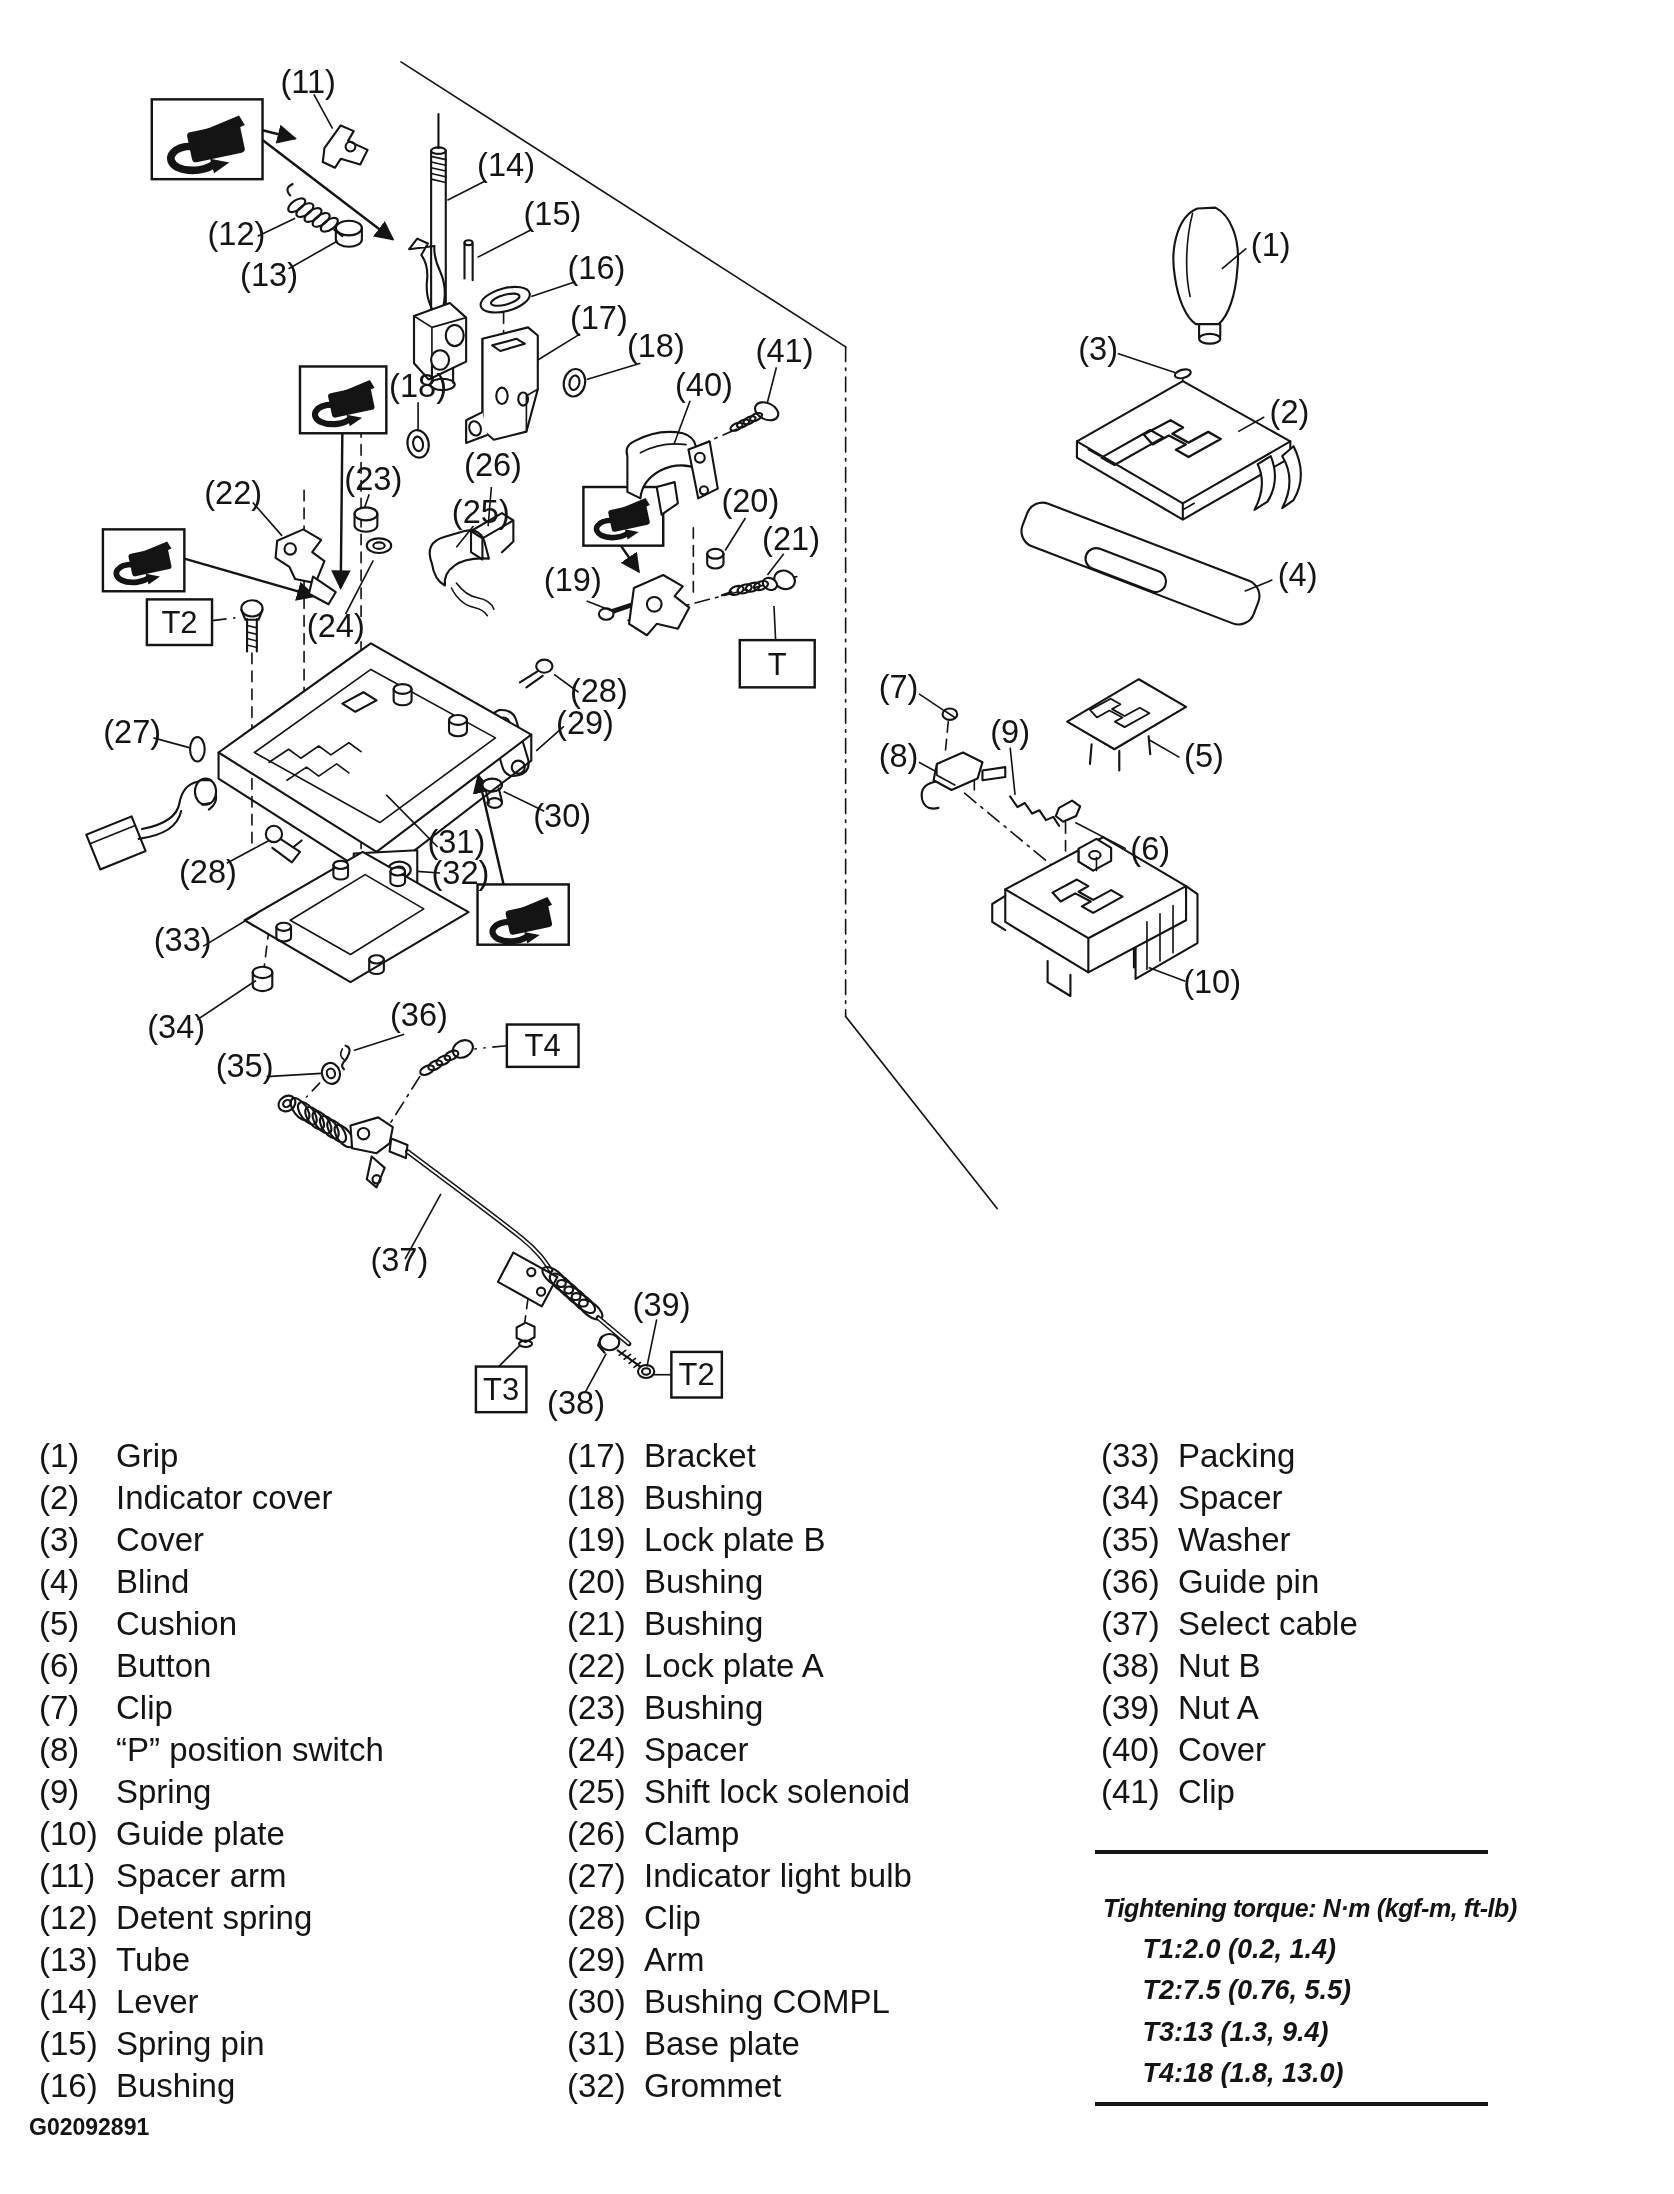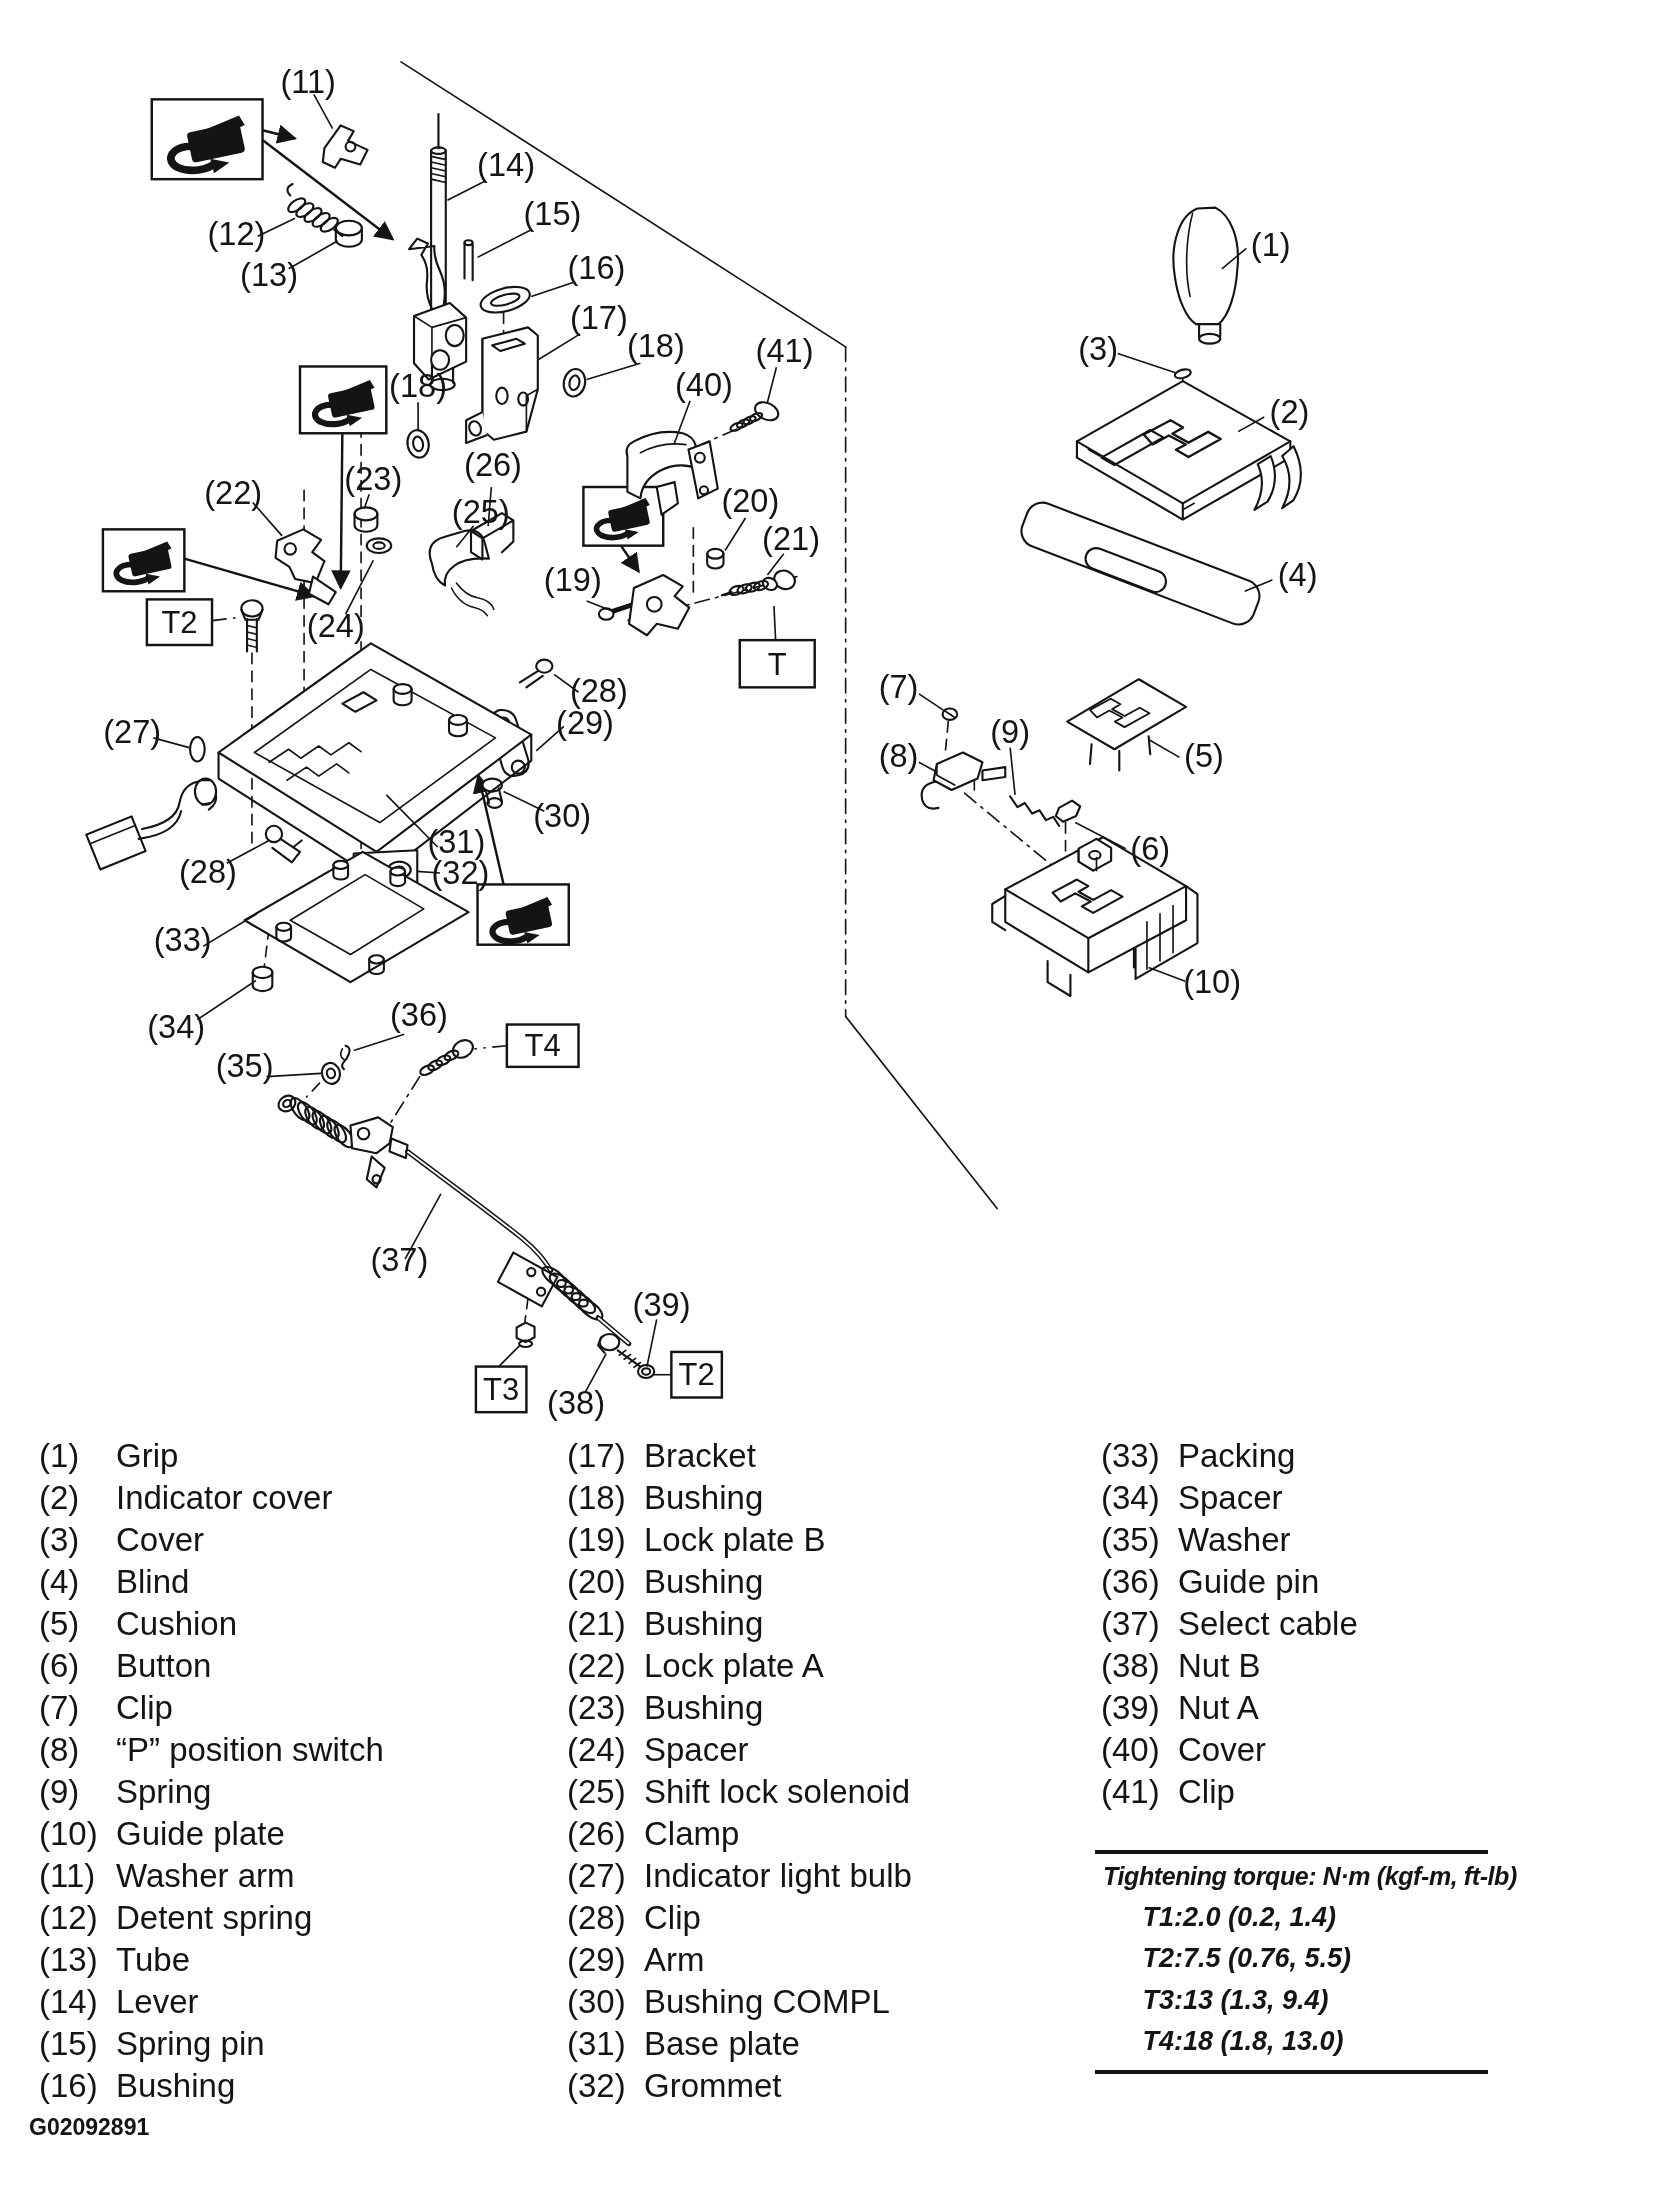--- a/index.html
+++ b/index.html
@@ -29,21 +29,21 @@
   .pname{}
   #col1{left:39px;top:1435px;}
   #col2{left:567px;top:1435px;}
   #col3{left:1101px;top:1435px;}
 
   .torque{
     position:absolute;left:1095px;top:1850px;width:393px;
     border-top:4.9px solid #141414;border-bottom:4.9px solid #141414;
     padding:8.1px 0 13px 0;font-style:italic;font-weight:bold;
   }
-  .ttitle{font-size:25px;padding-left:8.1px;letter-spacing:-0.4px;white-space:nowrap;}
+  .ttitle{font-size:25px;padding-left:8.1px;letter-spacing:-0.4px;white-space:nowrap;margin-top:32px;}
   .trow{display:flex;font-size:27px;margin-top:10.6px;padding-left:29px;white-space:nowrap;}
   .tlabel{width:59px;flex:none;text-align:right;}
   .figcode{position:absolute;left:29px;top:2114px;font-size:23px;font-weight:bold;}
 </style>
 </head>
 <body>
 
 <svg class="diagram" width="1675" height="2194" viewBox="0 0 2056 2694">
   <defs>
     <marker id="arw" viewBox="0 0 10 10" refX="9" refY="5" markerWidth="8" markerHeight="8" orient="auto-start-reverse">
@@ -481,21 +481,21 @@
     <div class="prow">
       <span class="pnum">(9)</span>
       <span class="pname">Spring</span>
     </div>
     <div class="prow">
       <span class="pnum">(10)</span>
       <span class="pname">Guide plate</span>
     </div>
     <div class="prow">
       <span class="pnum">(11)</span>
-      <span class="pname">Washer arm</span>
+      <span class="pname">Spacer arm</span>
     </div>
     <div class="prow">
       <span class="pnum">(12)</span>
       <span class="pname">Detent spring</span>
     </div>
     <div class="prow">
       <span class="pnum">(13)</span>
       <span class="pname">Tube</span>
     </div>
     <div class="prow">

